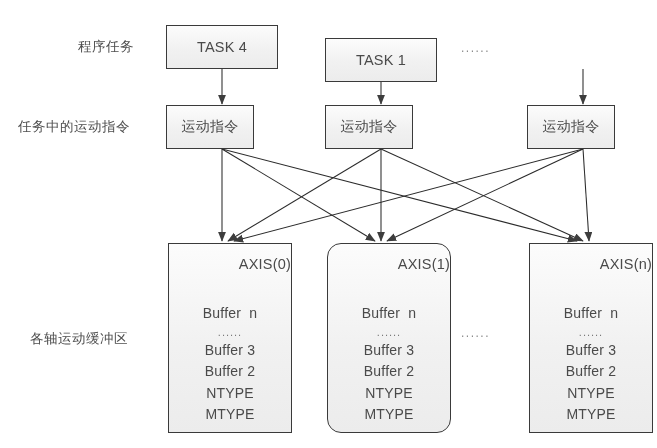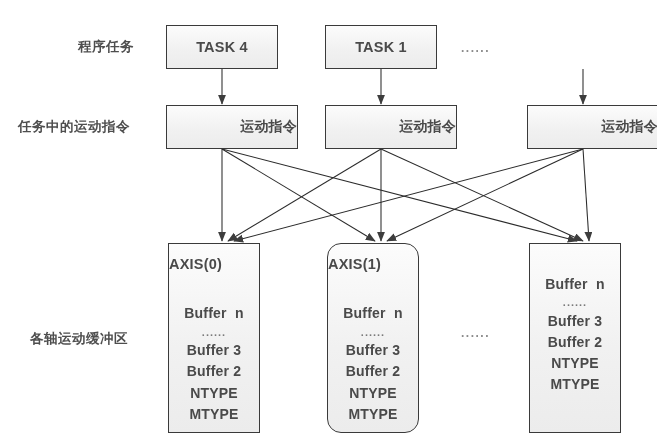--- a/index.html
+++ b/index.html
@@ -9,21 +9,20 @@
   }
   body {
     font-family: "Liberation Sans", "DejaVu Sans", sans-serif;
   }
   #canvas {
     position: relative;
     width: 657px;
     height: 448px;
     background: #ffffff;
     overflow: hidden;
-    font-weight: bold;
   }
   #edges {
     position: absolute;
     left: 0;
     top: 0;
     width: 657px;
     height: 448px;
     pointer-events: none;
   }
   .node {
@@ -37,31 +36,30 @@
     color: #4a4a4a;
     font-size: 14.5px;
     letter-spacing: 0.2px;
     z-index: 2;
   }
   .node-task {
     width: 112px;
     height: 44px;
   }
   .node-instr {
-    width: 132px;
+    width: 88px;
     height: 44px;
     font-size: 14px;
-    justify-content: flex-end;
   }
   .node-axis {
-    width: 92px;
+    width: 124px;
     height: 190px;
     display: block;
     padding: 0;
-    text-align: left;
+    text-align: right;
   }
   .axis-title {
     margin-top: 12px;
     font-size: 14.5px;
     color: #4a4a4a;
     line-height: 1.2;
   }
   .axis-body {
     margin-top: 30px;
     display: flex;
@@ -131,21 +129,21 @@
     </g>
   </svg>
 
   <div class="row-label" style="left:78px; top:38px;">程序任务</div>
   <div class="row-label" style="left:18px; top:118px;">任务中的运动指令</div>
   <div class="row-label" style="left:30px; top:330px;">各轴运动缓冲区</div>
 
   <div class="node node-task" style="left:166px; top:25px;">
     <span>TASK 4</span>
   </div>
-  <div class="node node-task" style="left:325px; top:25px;">
+  <div class="node node-task" style="left:325px; top:38px;">
     <span>TASK 1</span>
   </div>
 
   <div class="gap-dots" style="left:461px; top:41px;">......</div>
 
   <div class="node node-instr" style="left:166px; top:105px;">
     <span>运动指令</span>
   </div>
   <div class="node node-instr" style="left:325px; top:105px;">
     <span>运动指令</span>
@@ -172,20 +170,21 @@
       <div class="axis-row">Buffer  n</div>
       <div class="axis-row ellipsis">......</div>
       <div class="axis-row">Buffer 3</div>
       <div class="axis-row">Buffer 2</div>
       <div class="axis-row">NTYPE</div>
       <div class="axis-row">MTYPE</div>
     </div>
   </div>
 
   <div class="node node-axis" style="left:529px; top:243px;">
+    <div class="axis-title">AXIS(n)</div>
     <div class="axis-body">
       <div class="axis-row">Buffer  n</div>
       <div class="axis-row ellipsis">......</div>
       <div class="axis-row">Buffer 3</div>
       <div class="axis-row">Buffer 2</div>
       <div class="axis-row">NTYPE</div>
       <div class="axis-row">MTYPE</div>
     </div>
   </div>
 

